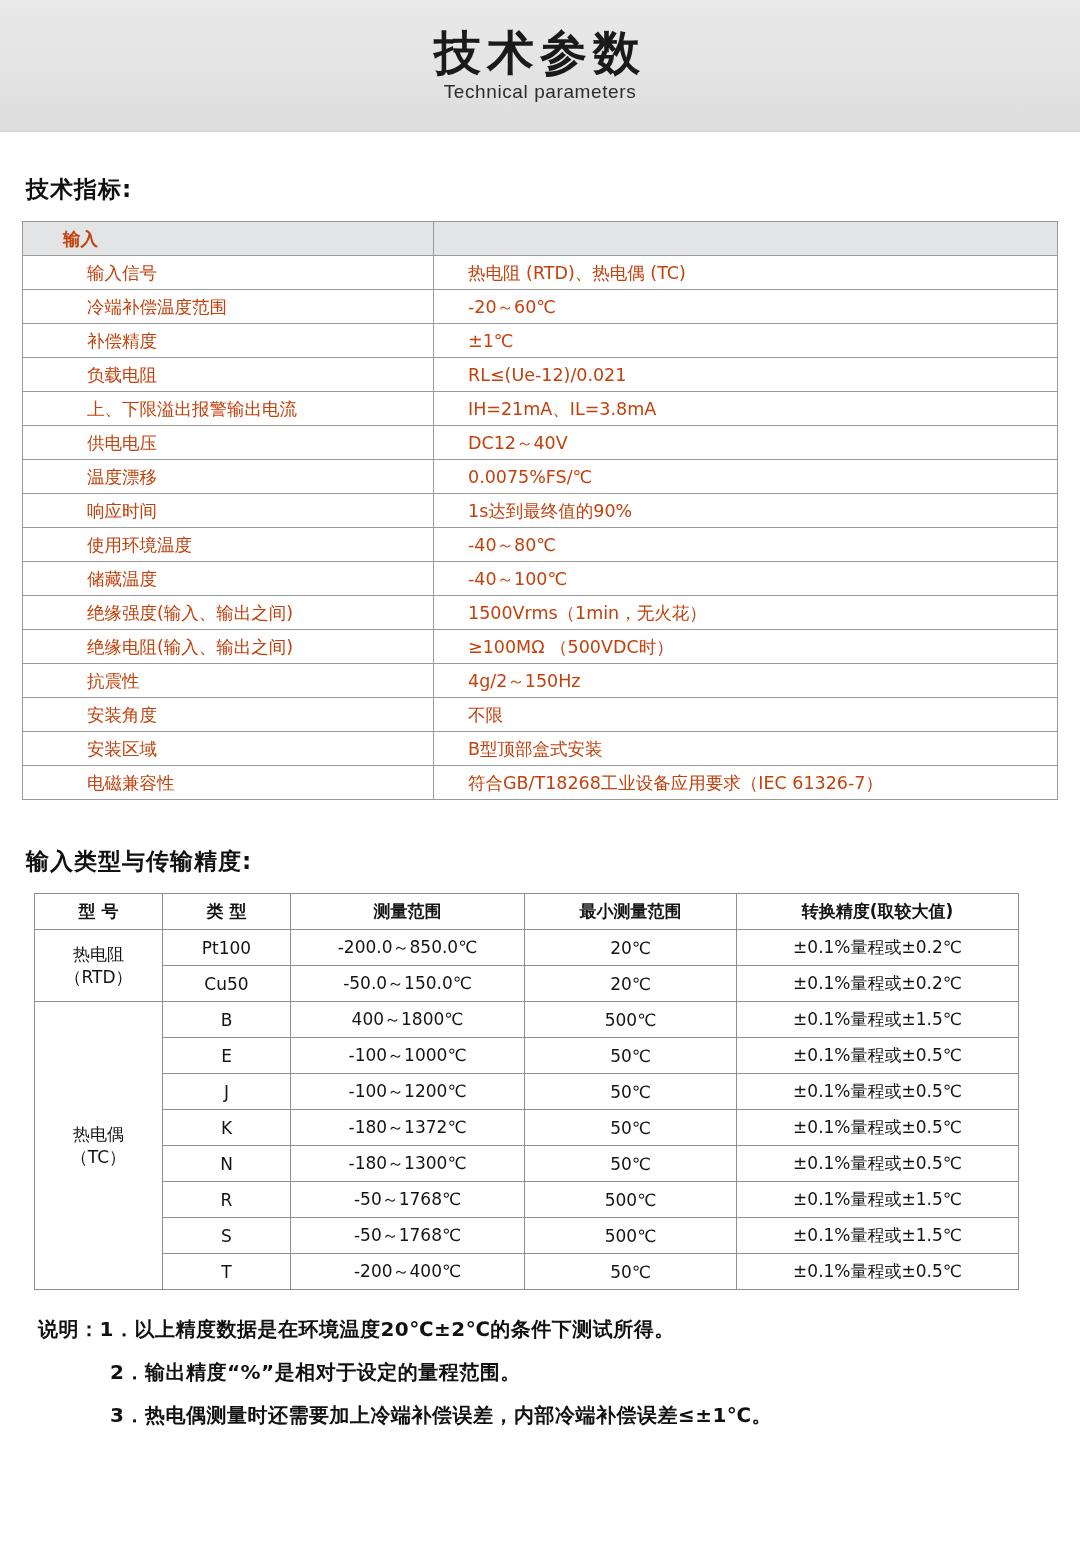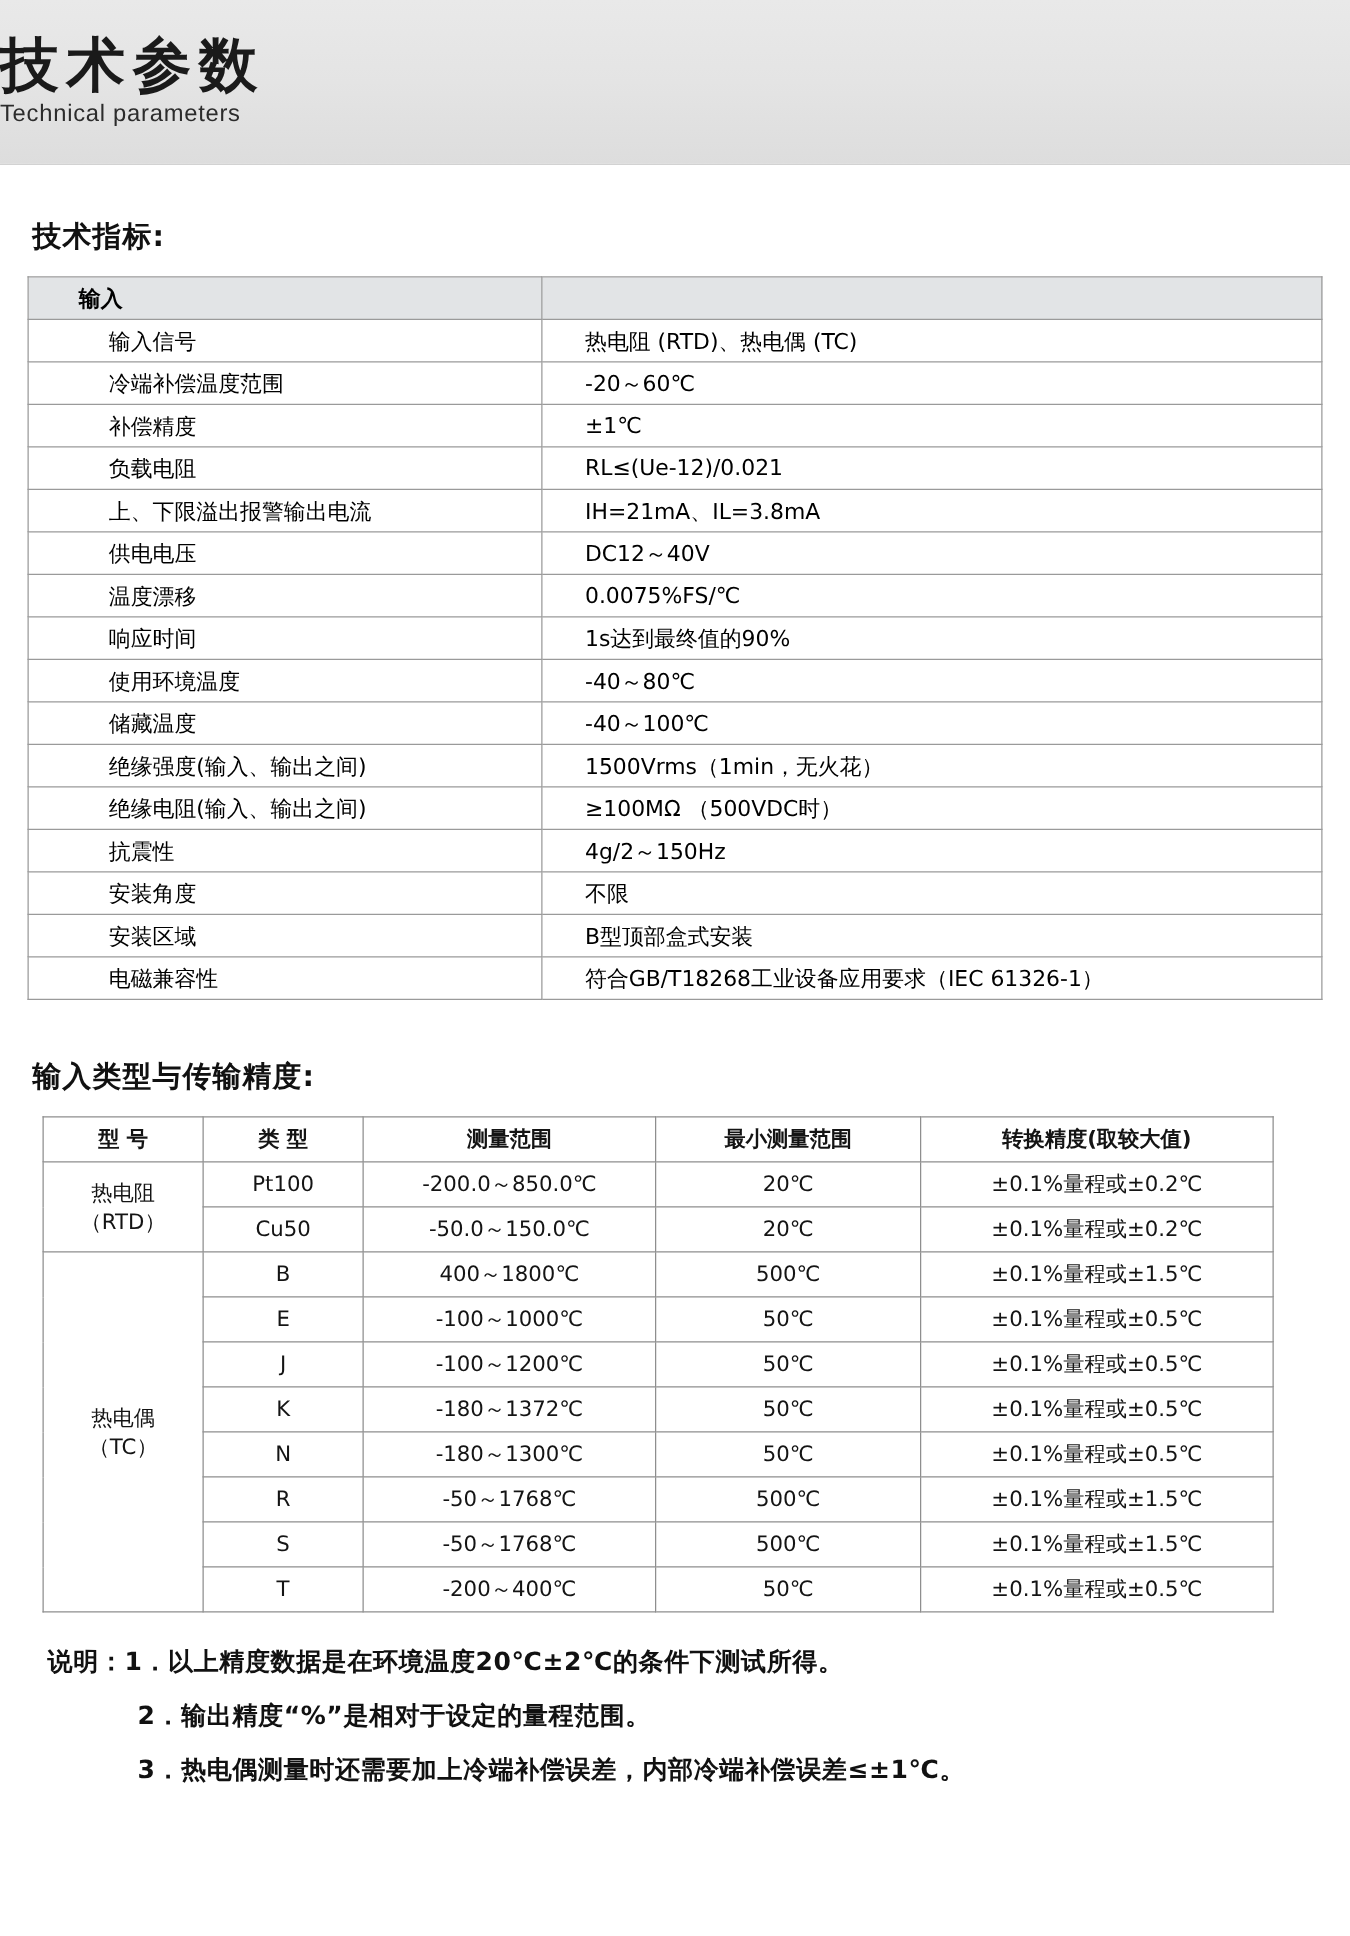--- a/index.html
+++ b/index.html
@@ -14,21 +14,21 @@
     color: #111111;
     -webkit-font-smoothing: antialiased;
   }
 
   
   .banner {
     height: 131px;
     background: linear-gradient(to bottom, #e9e9e9 0%, #e4e4e4 50%, #dddddd 100%);
     display: flex;
     flex-direction: column;
-    align-items: flex-start;
+    align-items: center;
     justify-content: center;
     border-bottom: 1px solid #d2d2d2;
   }
   .banner-title-cn {
     font-size: 47px;
     font-weight: bold;
     letter-spacing: 6px;
     color: #1a1a1a;
     line-height: 1.05;
     font-family: "DejaVu Sans", sans-serif;
@@ -62,21 +62,21 @@
     width: 1036px;
     border-collapse: collapse;
     table-layout: fixed;
     font-size: 17.5px;
   }
   table.spec td {
     border: 1px solid #9a9a9a;
     height: 33px;
     padding: 0 0 0 12px;
     vertical-align: middle;
-    color: #000000;
+    color: #c2410c;
     font-family: "DejaVu Sans", "Liberation Sans", sans-serif;
   }
   table.spec td.label {
     width: 370px;
     padding-left: 64px;
   }
   table.spec tr.group td {
     background: #e2e4e6;
     font-weight: bold;
   }
@@ -200,21 +200,21 @@
         <tr class="item">
           <td class="label">安装角度</td>
           <td class="value">不限</td>
         </tr>
         <tr class="item">
           <td class="label">安装区域</td>
           <td class="value">B型顶部盒式安装</td>
         </tr>
         <tr class="item">
           <td class="label">电磁兼容性</td>
-          <td class="value">符合GB/T18268工业设备应用要求（IEC 61326-1）</td>
+          <td class="value">符合GB/T18268工业设备应用要求（IEC 61326-7）</td>
         </tr>
       </tbody>
   </table>
 </div>
 
 <div class="section-heading second">输入类型与传输精度:</div>
 
 <table class="acc">
   <colgroup>
     <col class="col-model">

